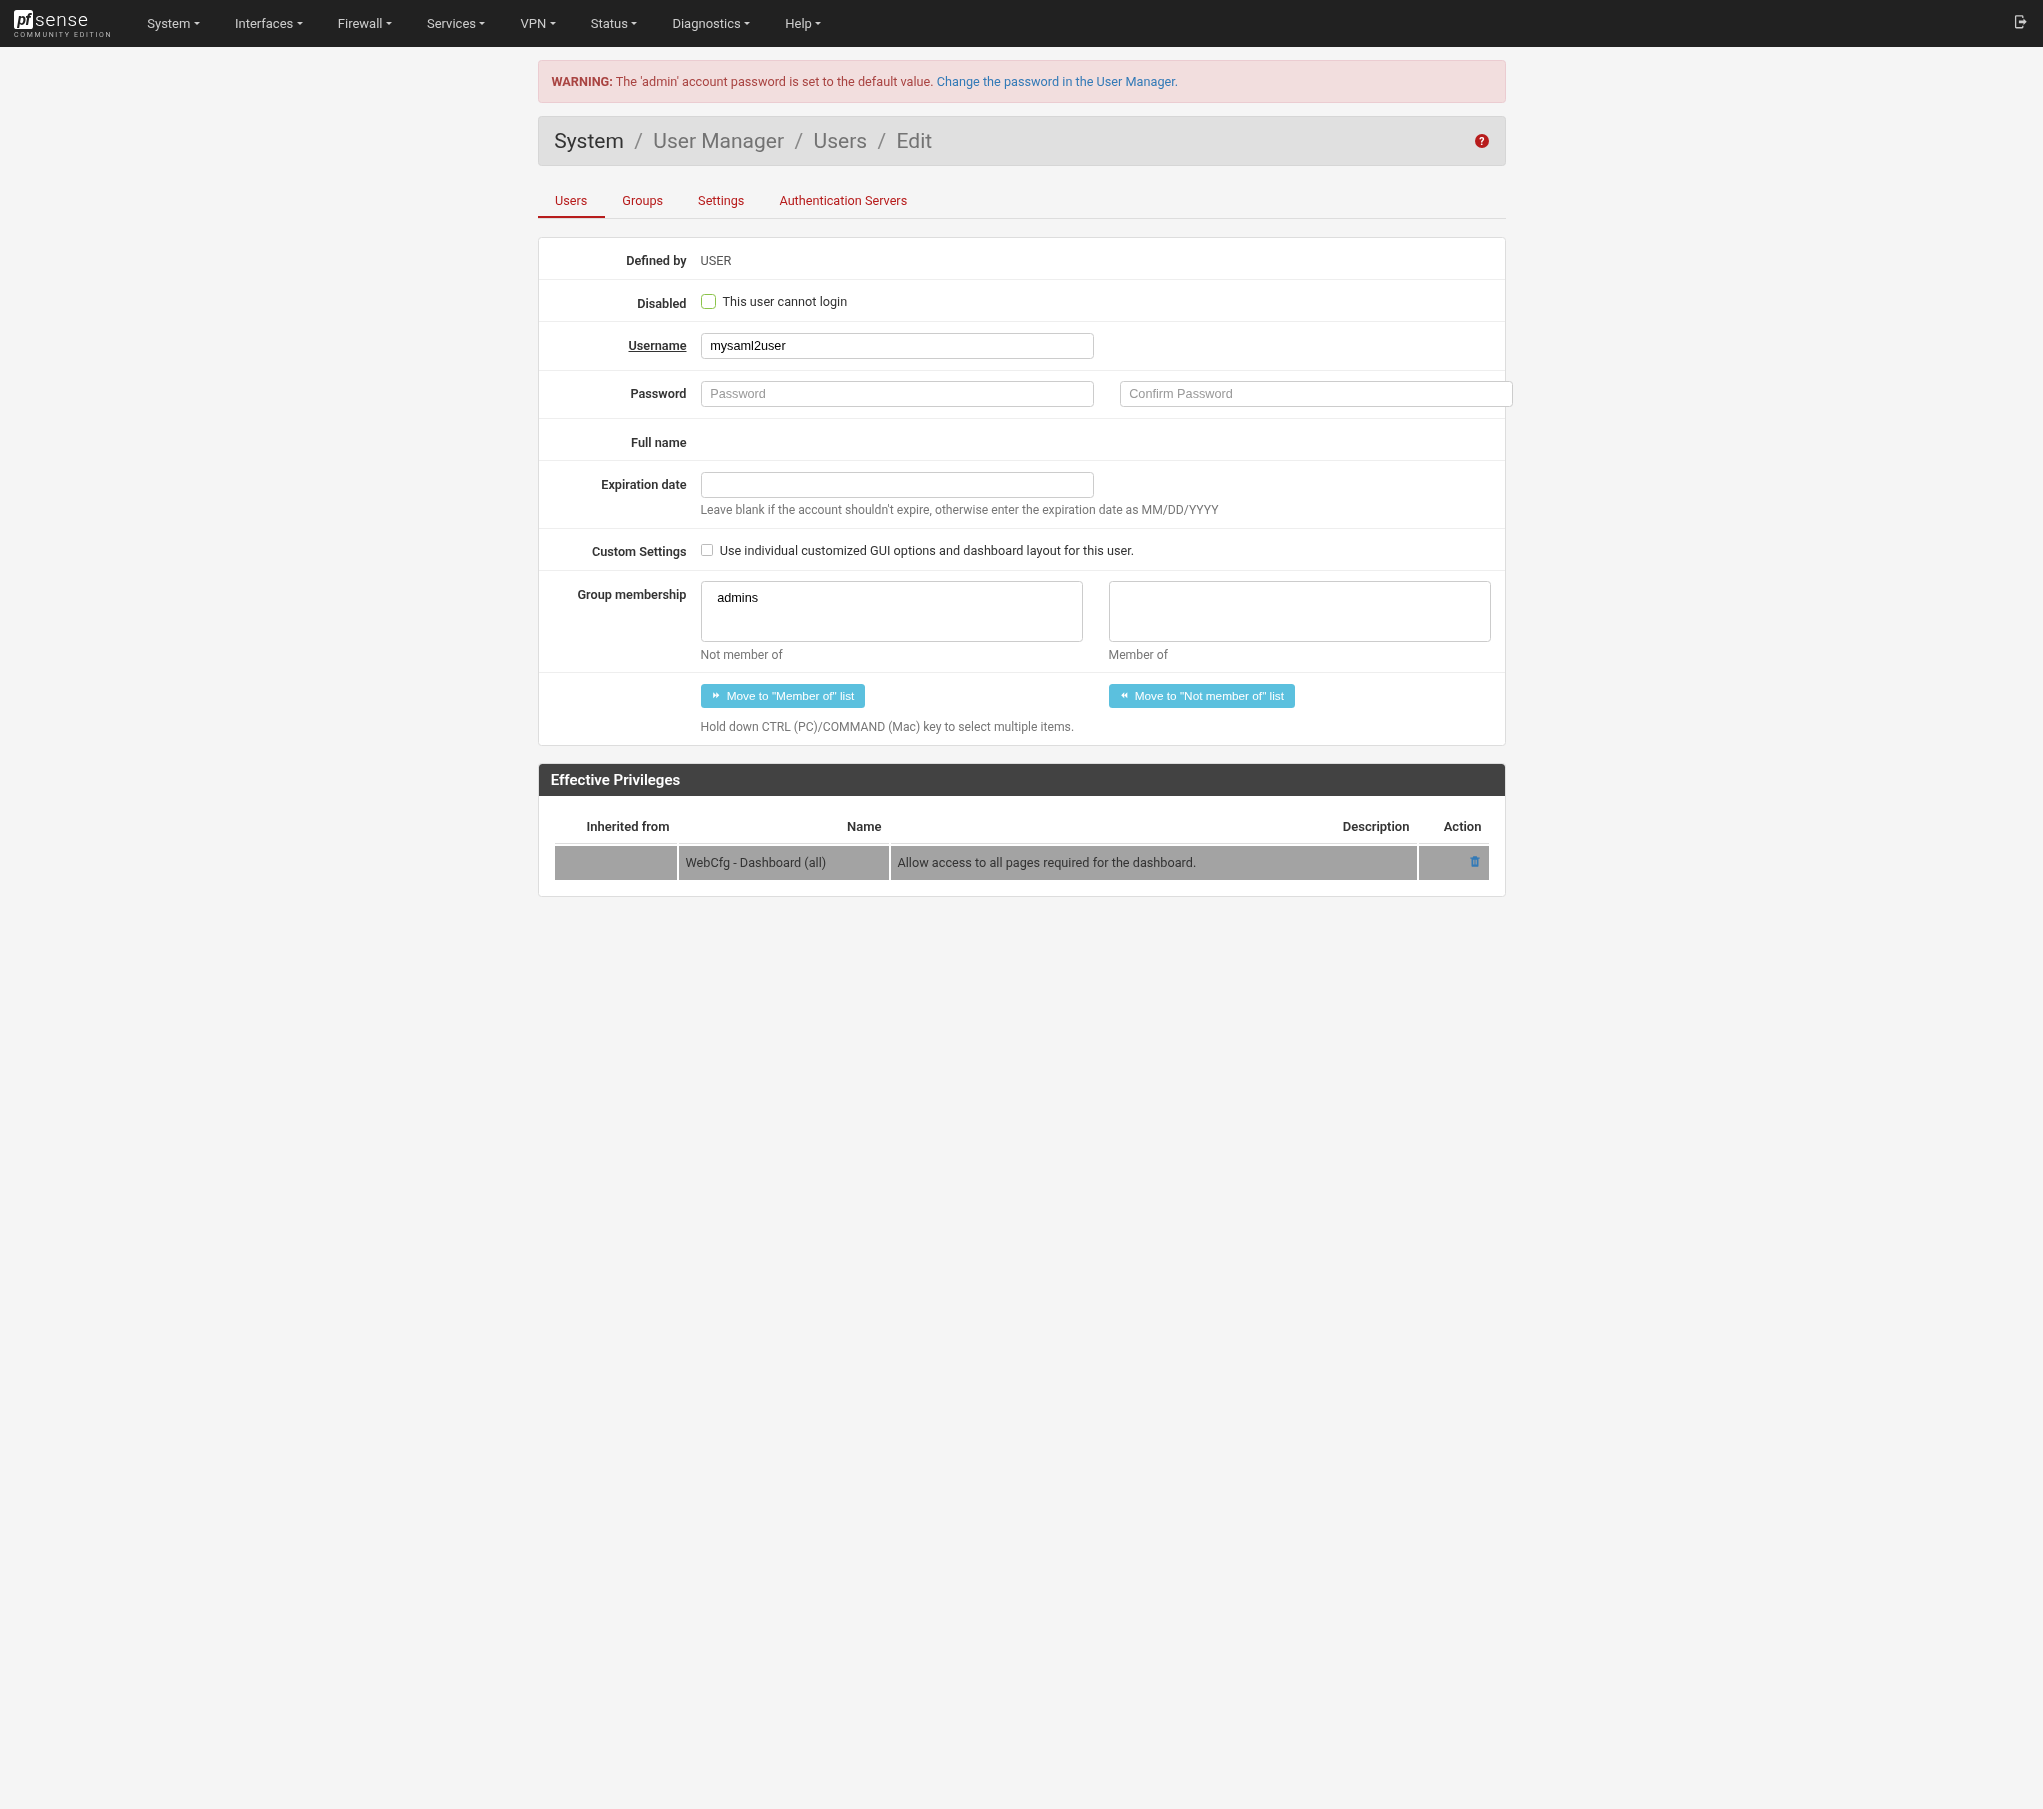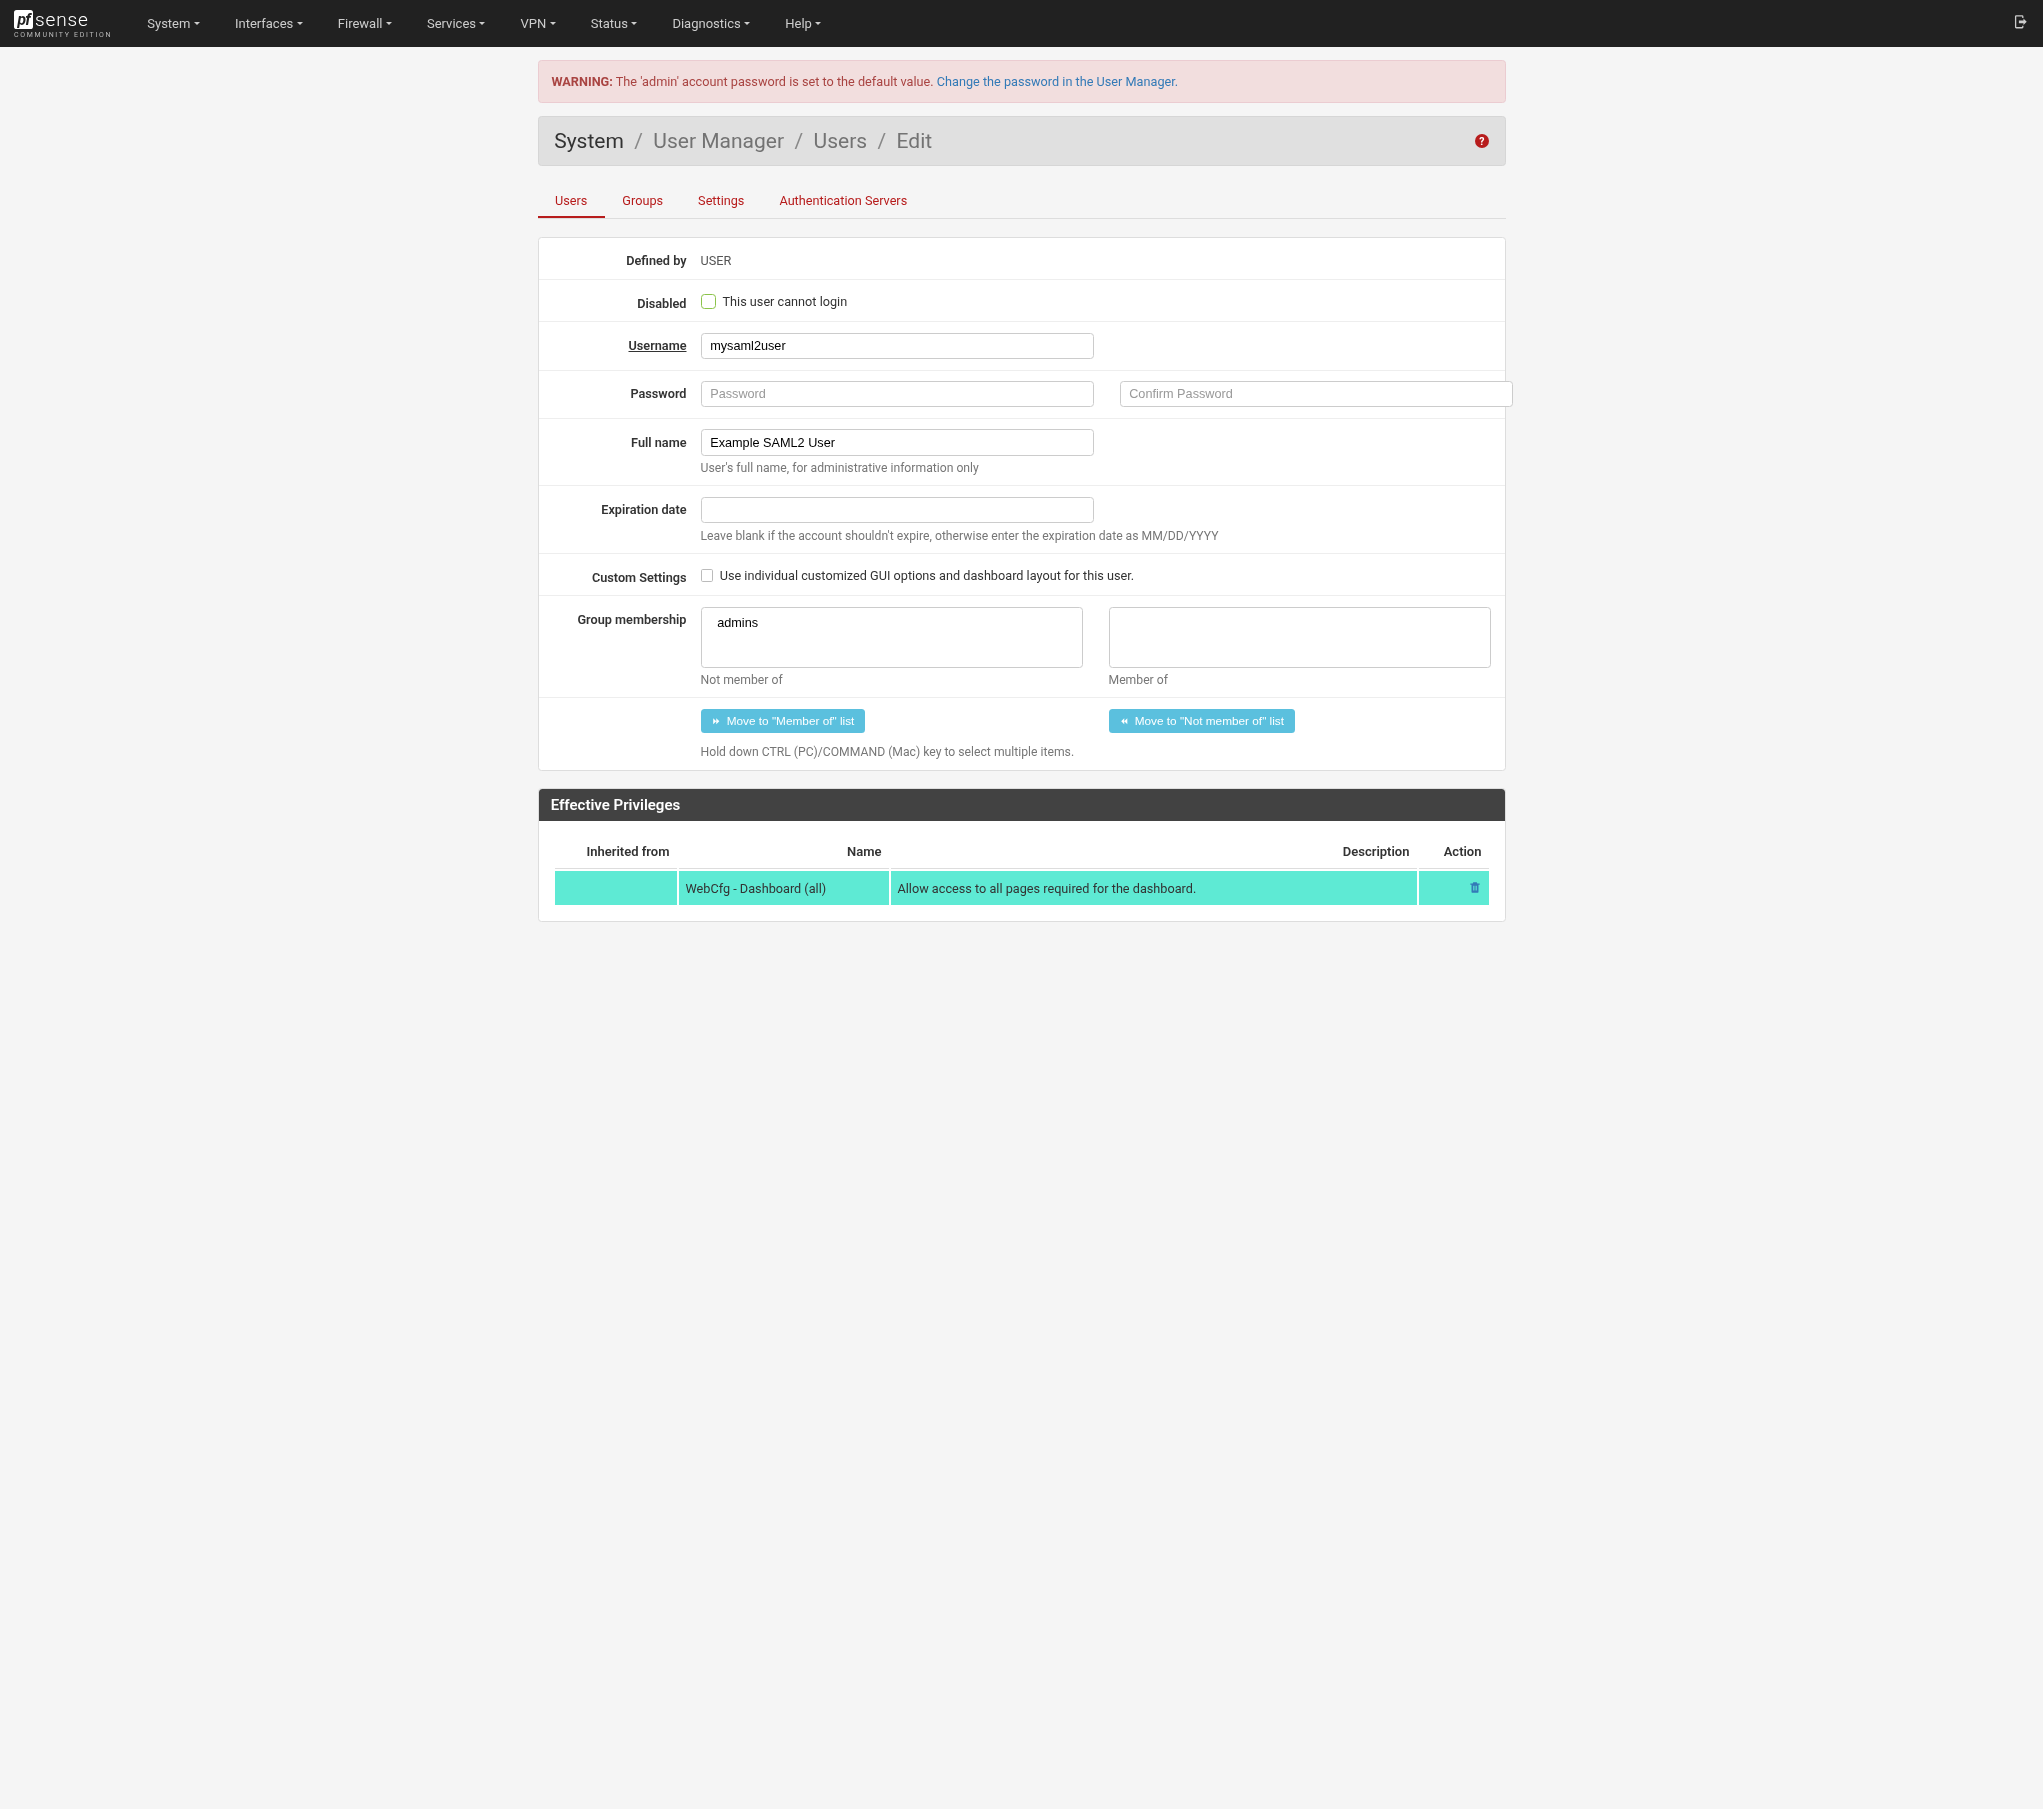--- a/index.html
+++ b/index.html
@@ -72,21 +72,21 @@
 
 .btn { display: inline-flex; align-items: center; gap: 5.2px; padding: 5.2px 10.5px; border-radius: 3.5px; font-size: 11.8px; border: none; cursor: pointer; }
 .btn-info { background: #5bc0de; color: #fff; }
 .btn-success { background: #449d44; color: #fff; }
 .btn svg { width: 10.5px; height: 10.5px; fill: #fff; }
 
 
 .priv-table { width: 100%; margin: 12.2px 0 0 0; }
 .priv-wrap { padding: 0 14px 14px 14px; }
 .priv-table th { text-align: right; padding: 8.7px 7px; font-weight: 600; border-bottom: 0.9px solid #ddd; font-size: 13px; }
-.priv-table td { padding: 8.7px 7px; background: #5eead4; margin-left: 6px; }
+.priv-table td { padding: 8.7px 7px; background: #a3a3a3; margin-left: 6px; }
 .priv-table th.action, .priv-table td.action { text-align: right; }
 .trash-icon svg { width: 14px; height: 14px; fill: #337ab7; }
 .add-row { text-align: right; margin-top: 10.5px; }
 
 .two-col-input { display: flex; gap: 26px; width: 100%; }
 .two-col-input input { flex: 1; }
 </style>
 </head>
 <body>
 
@@ -213,24 +213,20 @@
         <div class="form-content">
           <div class="two-col-input">
             <input type="password" placeholder="Password" style="">
             <input type="password" placeholder="Confirm Password" style="">
           </div>
         </div>
       </div>
 
       <div class="form-row">
         <div class="form-label">Full name</div>
-        <div class="form-content">
-          <input type="text" value="Example SAML2 User" style="">
-          <div class="help-text">User's full name, for administrative information only</div>
-        </div>
       </div>
 
       <div class="form-row">
         <div class="form-label">Expiration date</div>
         <div class="form-content">
           <input type="text" style="">
           <div class="help-text">Leave blank if the account shouldn't expire, otherwise enter the expiration date as MM/DD/YYYY</div>
         </div>
       </div>
 

